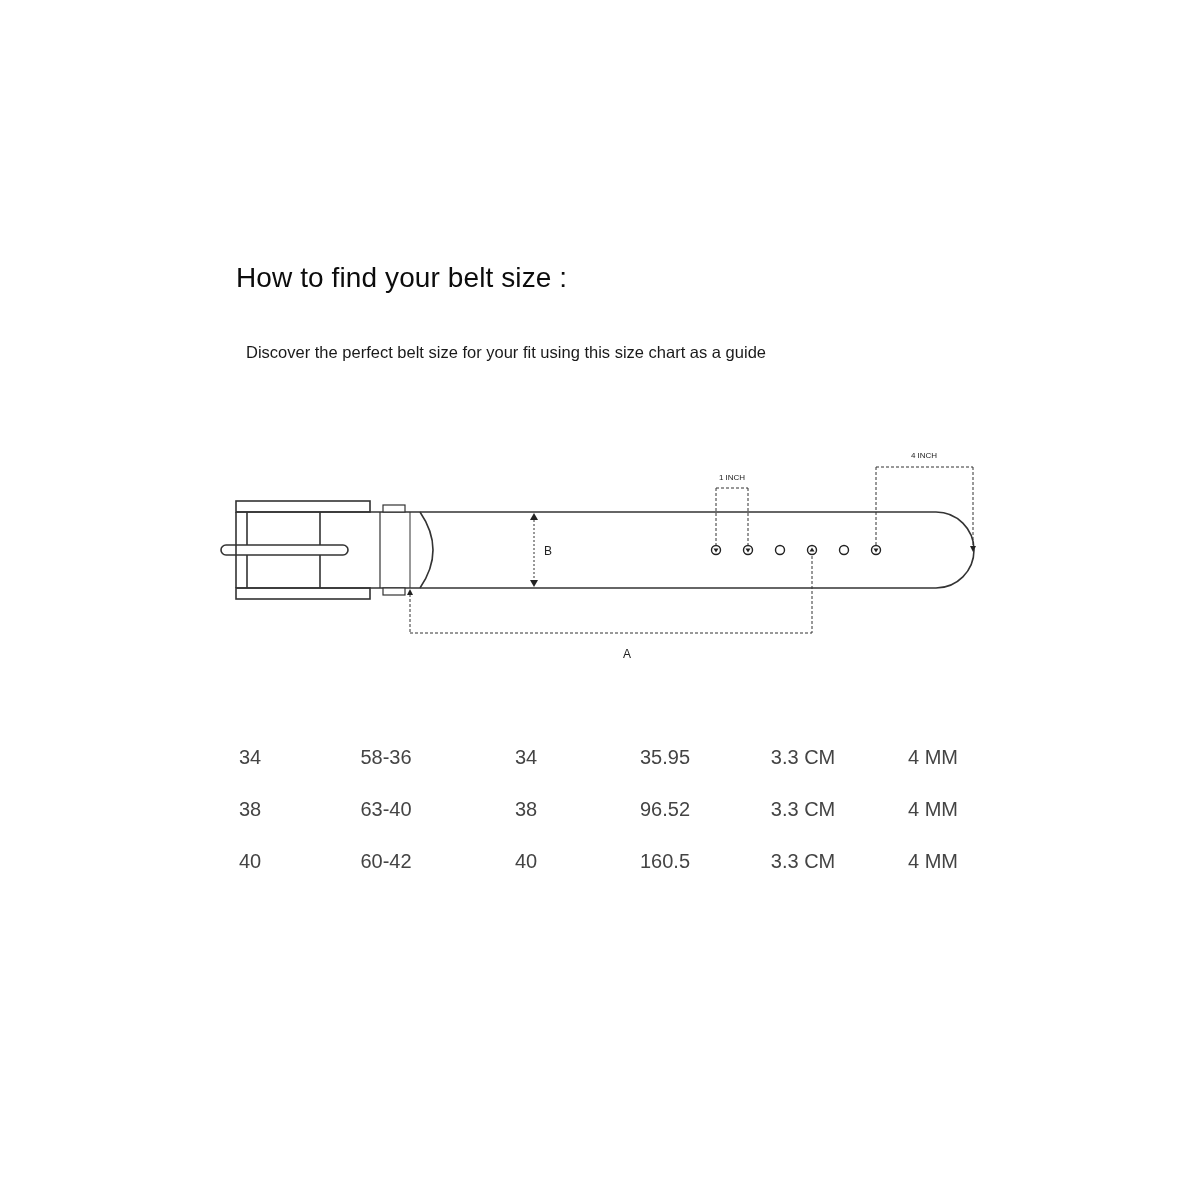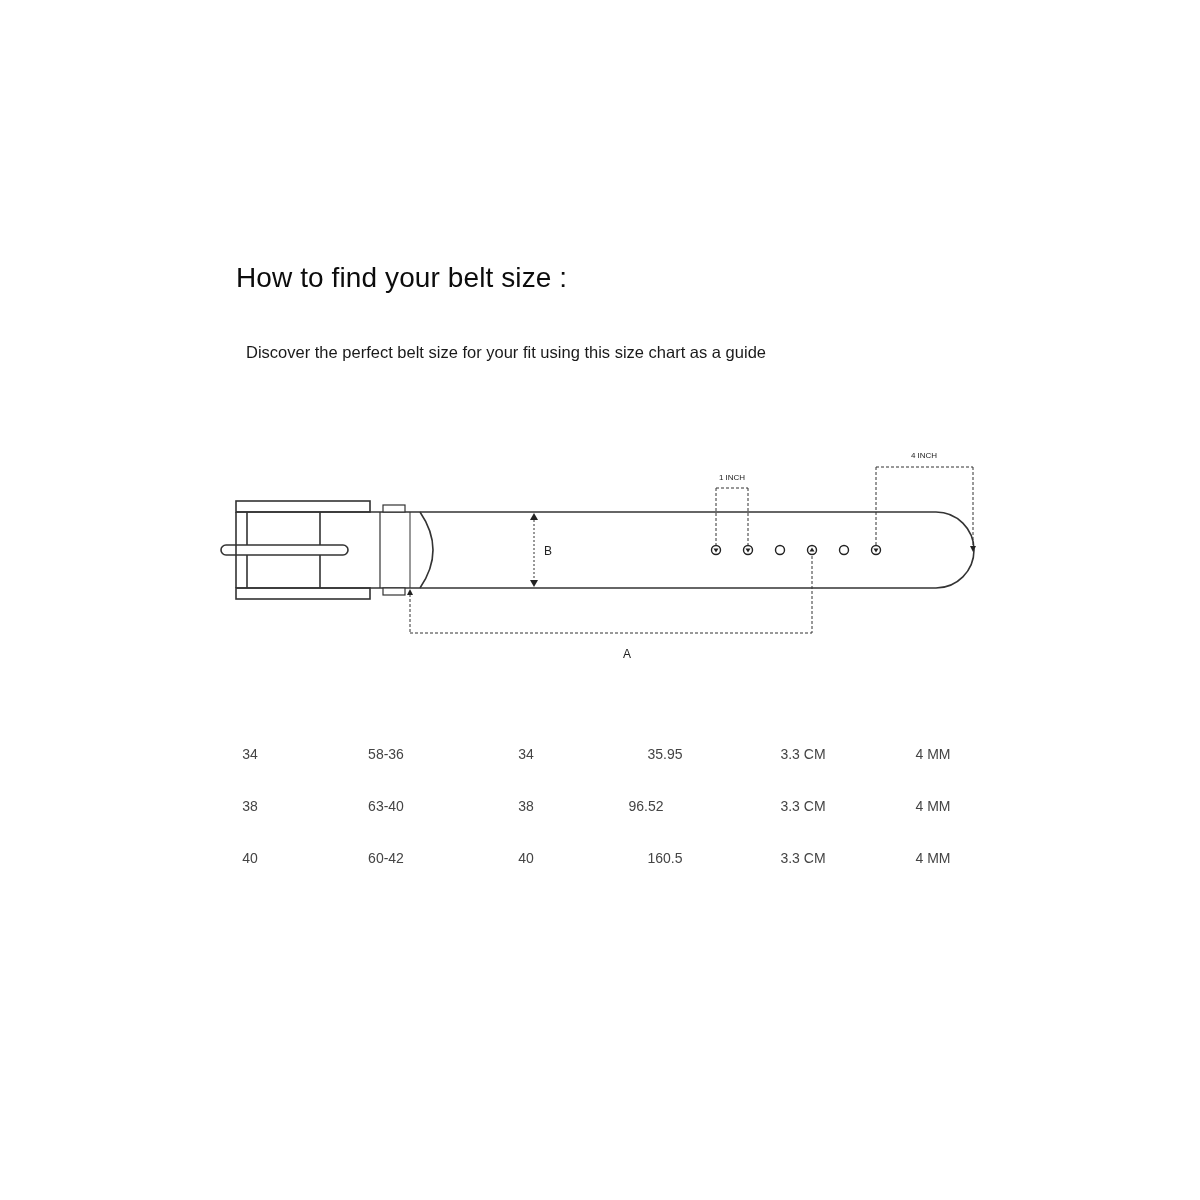--- a/index.html
+++ b/index.html
@@ -69,21 +69,21 @@
       color: #1a1a1a;
       line-height: 17px;
     }
     .header-cell .sub {
       display: block;
       font-weight: normal;
       font-size: 12.5px;
       color: #333;
     }
     .data-cell {
-      font-size: 14px;
+      font-size: 20px;
       color: #444;
       top: 0;
     }
   </style>
 </head>
 <body>
 
 <h1 class="title">How to find your belt size :</h1>
 <p class="subtitle">Discover the perfect belt size for your fit using this size chart as a guide</p>
 
@@ -189,21 +189,21 @@
     <div class="cell data-cell" style="left:326px">34</div>
     <div class="cell data-cell" style="left:465px">35.95</div>
     <div class="cell data-cell" style="left:603px">3.3 CM</div>
     <div class="cell data-cell" style="left:733px">4 MM</div>
   </div>
 
   <div class="row">
     <div class="cell data-cell" style="left:50px">38</div>
     <div class="cell data-cell" style="left:186px">63-40</div>
     <div class="cell data-cell" style="left:326px">38</div>
-    <div class="cell data-cell" style="left:446px">96.52</div>
+    <div class="cell data-cell" style="left:465px">96.52</div>
     <div class="cell data-cell" style="left:603px">3.3 CM</div>
     <div class="cell data-cell" style="left:733px">4 MM</div>
   </div>
 
   <div class="row">
     <div class="cell data-cell" style="left:50px">40</div>
     <div class="cell data-cell" style="left:186px">60-42</div>
     <div class="cell data-cell" style="left:326px">40</div>
     <div class="cell data-cell" style="left:465px">160.5</div>
     <div class="cell data-cell" style="left:603px">3.3 CM</div>

